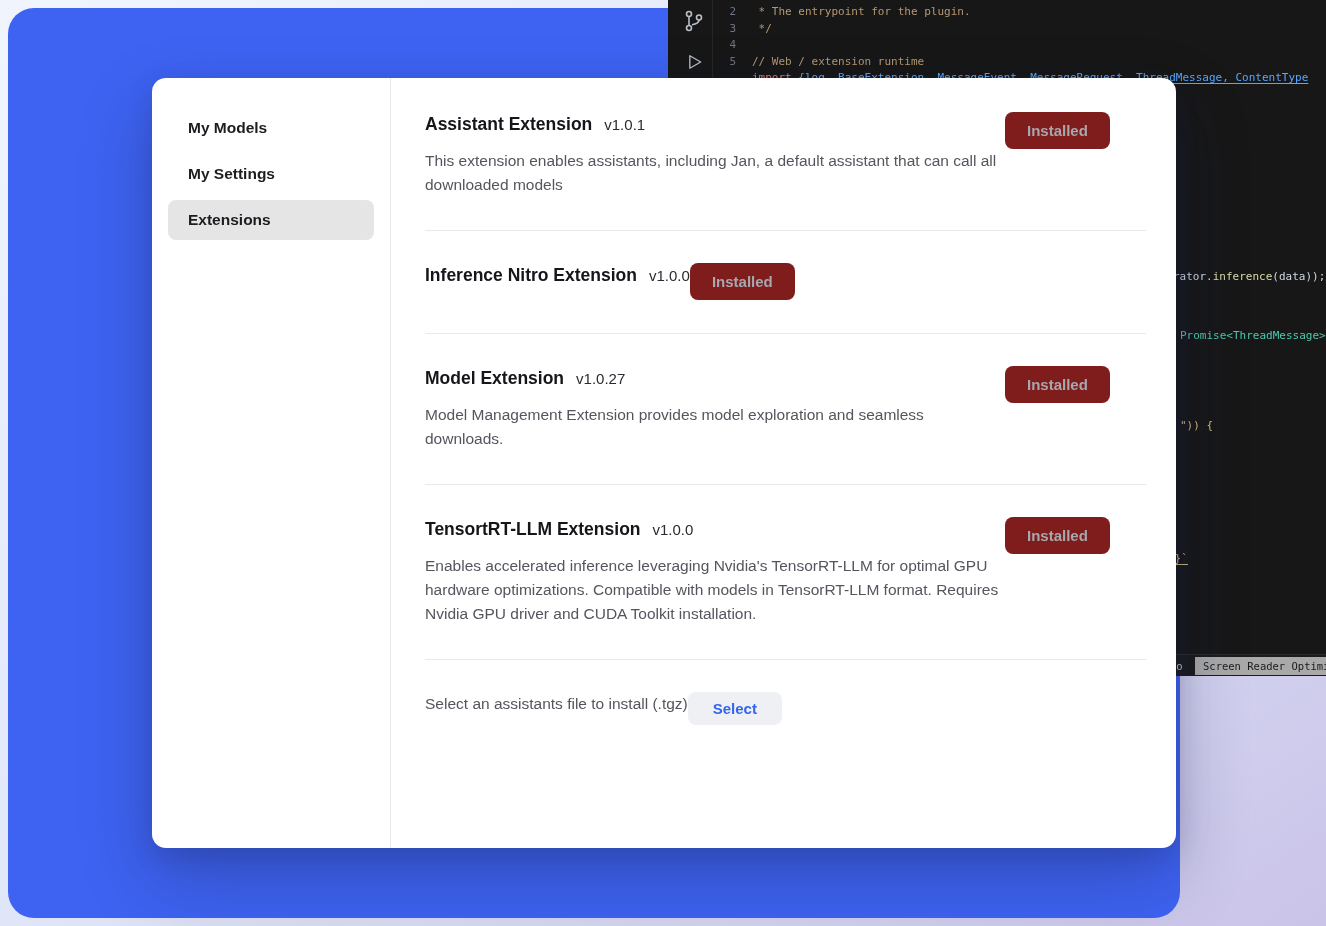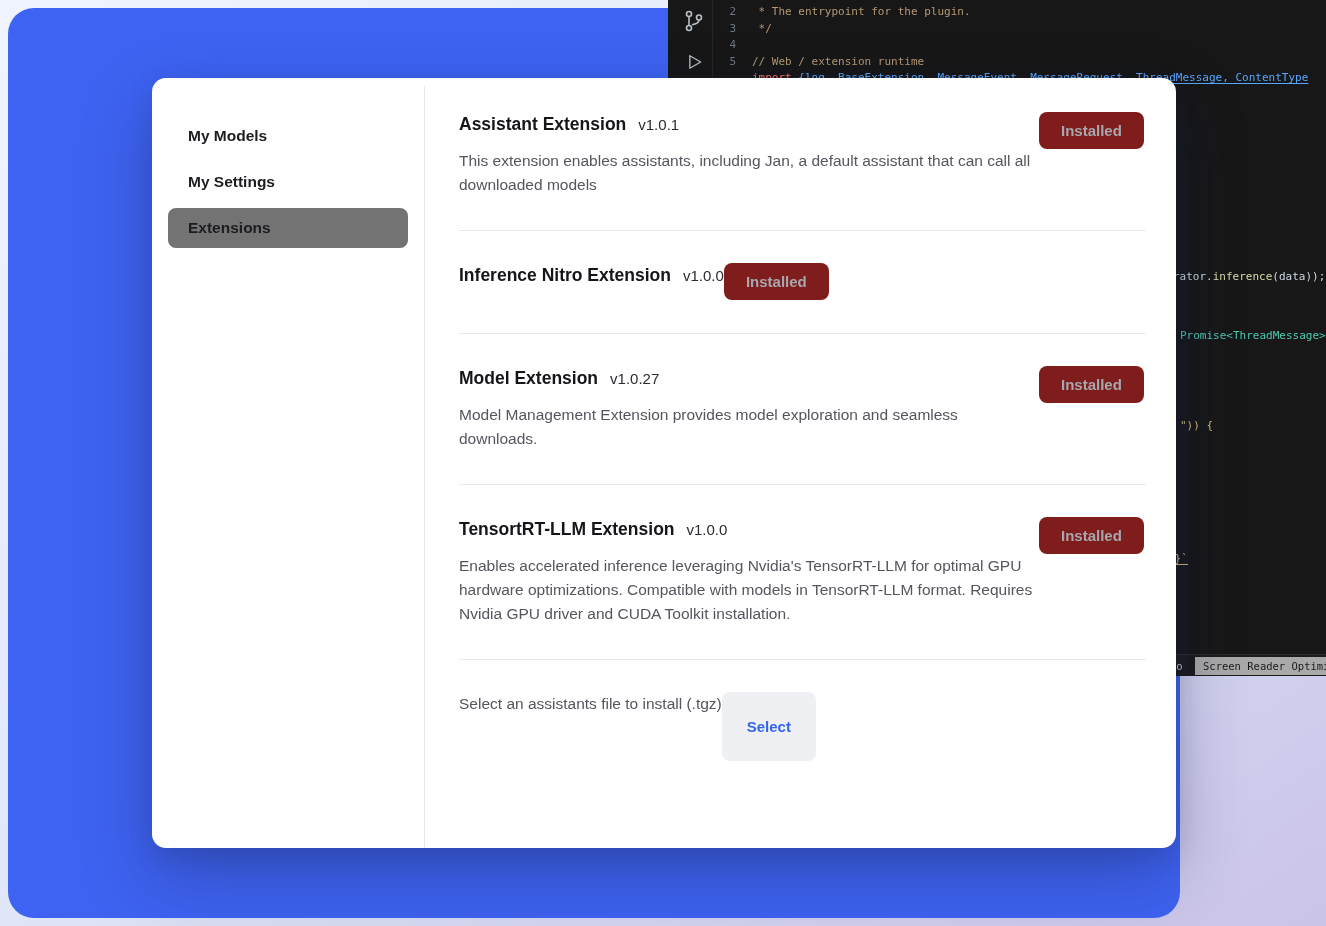--- a/index.html
+++ b/index.html
@@ -35,38 +35,38 @@
                 background:#1b1b1b; border-top:1px solid #2b2b2b; }
   .status-left { position:absolute; left:502px; top:5px; color:#cccccc; font-size:10.5px; }
   .status-chip { position:absolute; left:527px; top:2px; height:18px; line-height:18px;
                  padding:0 8px; background:#a9a9a9; color:#1b1b1b; font-size:10.5px;
                  white-space:nowrap; }
 
   
   .modal { position:absolute; left:152px; top:78px; width:1024px; height:770px;
            background:#ffffff; border-radius:14px; display:flex; overflow:hidden;
            box-shadow:0 30px 70px rgba(25,35,80,.32), 0 8px 24px rgba(25,35,80,.16); }
-  .sidebar { width:273px; border-right:1px solid #e7e7ea; padding:30px 16px 0; flex:none;margin-top:8px; }
+  .sidebar { width:239px; border-right:1px solid #e7e7ea; padding:30px 16px 0; flex:none; }
   .side-item { padding:11px 20px; border-radius:8px; font-size:15.5px; font-weight:600;
                color:#1c1c21; margin-bottom:6px; cursor:pointer; }
-  .side-item.active { background:#737373; }
+  .side-item.active { background:#e5e5e5; }
   .content { flex:1; padding:0 30px 0 34px; }
   .ext-section { display:flex; justify-content:flex-start; align-items:flex-start;
                  padding:32px 0 33px; border-bottom:1px solid #e9e9ec; }
   .ext-section.first { padding-top:34px; }
   .ext-section.last { border-bottom:none; }
   .ext-title-row { display:flex; align-items:baseline; gap:12px; margin-bottom:12px; line-height:24px; }
   .ext-name { font-size:17.5px; font-weight:700; color:#15151a; }
   .ext-version { font-size:15px; color:#2b2b31; }
   .ext-desc { font-size:15.5px; line-height:24px; color:#55555e; max-width:580px; }
   .link { color:#2e6be8; cursor:pointer; }
   .btn { border:none; border-radius:8px; font-family:inherit; font-size:15px; font-weight:600;
          padding:10px 22px; cursor:pointer; flex:none; }
   .btn-installed { background:#7f1d1d; color:#a7a7ae; }
-  .btn-select { background:#eef0f4; color:#3565ec; padding:26px 25px; }
+  .btn-select { background:#eef0f4; color:#3565ec; padding:8px 25px; }
 </style>
 </head>
 <body>
 
 <div class="stage">
 
   <div class="blue-panel"></div>
 
   <div class="editor">
     <div class="editor-icons">

